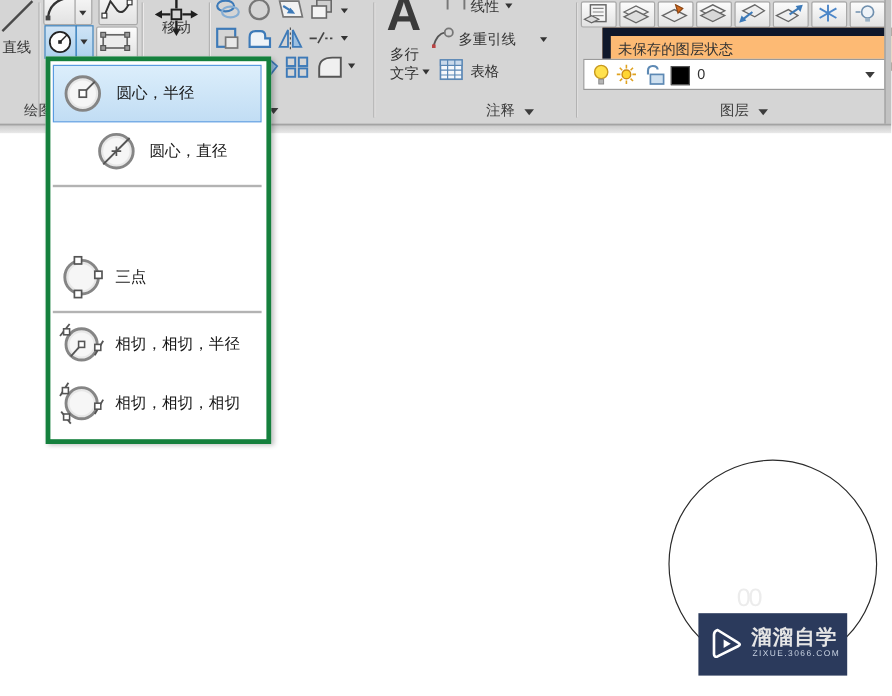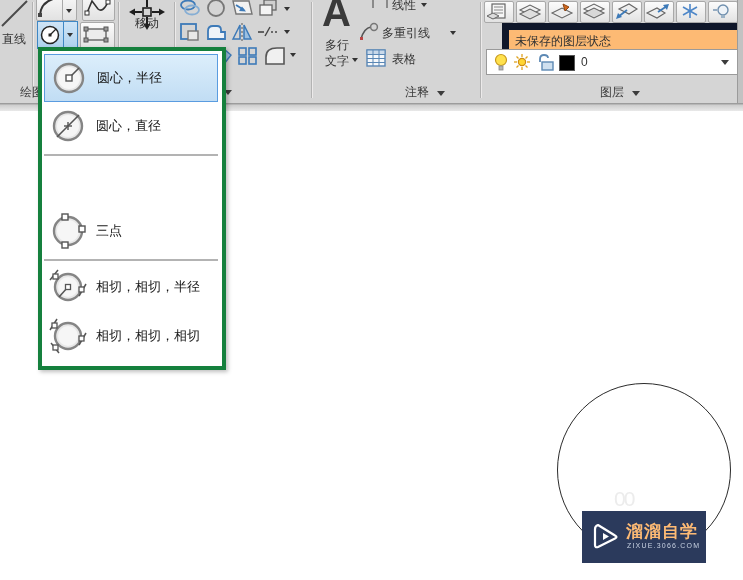--- a/index.html
+++ b/index.html
@@ -25,21 +25,21 @@
   .dd-item{position:absolute;left:2px;width:174px;height:46px;display:flex;align-items:center;cursor:default;}
   .dd-item .dd-icon{margin-left:4px;width:40px;height:40px;flex:0 0 40px;}
   .dd-item .dd-text{margin-left:8px;font-size:13px;color:#161616;white-space:nowrap;}
   .dd-item.sel{background:linear-gradient(#dceefb,#c1ddf4);border:1px solid #5a9ce0;width:172px;}
   .dd-sep{position:absolute;left:2px;width:174px;height:2px;background:#b3b3b3;}
   
   #canvas{position:absolute;left:0;top:111px;width:743px;height:469px;background:#fff;z-index:1;}
   #faint-mark{position:absolute;left:614px;top:487px;font-size:21px;color:#ececec;letter-spacing:-2px;z-index:1;}
   
   #watermark{position:absolute;left:582px;top:511px;width:124px;height:52px;background:#2b3a5c;z-index:5;}
-  #wm-title{position:absolute;left:44px;top:9px;font-size:17px;font-weight:bold;color:#fdba74;letter-spacing:1px;}
+  #wm-title{position:absolute;left:44px;top:9px;font-size:17px;font-weight:bold;color:#e5e5e5;letter-spacing:1px;}
   #wm-url{position:absolute;left:45px;top:31px;font-size:7px;color:#c8d2e2;letter-spacing:1.2px;text-transform:uppercase;}
   svg{display:block;}
   .abs{position:absolute;}
 </style>
 </head>
 <body>
 
 <div id="screen">
 
   <div id="ribbon">
@@ -366,21 +366,21 @@
     <div class="dd-item sel" style="top:3px;">
       <svg class="dd-icon" viewBox="0 0 40 40">
         <circle cx="20" cy="20" r="14" fill="#e7e7e7" stroke="#858585" stroke-width="2.4"></circle>
         <circle cx="20" cy="20" r="11" fill="#f6f6f6"></circle>
         <line x1="20" y1="20" x2="30" y2="10" stroke="#555" stroke-width="1.6"></line>
         <rect x="17" y="17" width="6" height="6" fill="#fff" stroke="#555" stroke-width="1.4"></rect>
       </svg>
       <span class="dd-text">圆心，半径</span>
     </div>
 
-    <div class="dd-item" style="top:52px;">
+    <div class="dd-item" style="top:52px;justify-content:center;">
       <svg class="dd-icon" viewBox="0 0 40 40">
         <circle cx="20" cy="20" r="14" fill="#e7e7e7" stroke="#858585" stroke-width="2.4"></circle>
         <circle cx="20" cy="20" r="11" fill="#f6f6f6"></circle>
         <line x1="9" y1="31" x2="31" y2="9" stroke="#555" stroke-width="1.6"></line>
         <line x1="16" y1="20" x2="24" y2="20" stroke="#555" stroke-width="1.4"></line>
         <line x1="20" y1="16" x2="20" y2="24" stroke="#555" stroke-width="1.4"></line>
       </svg>
       <span class="dd-text">圆心，直径</span>
     </div>
 

